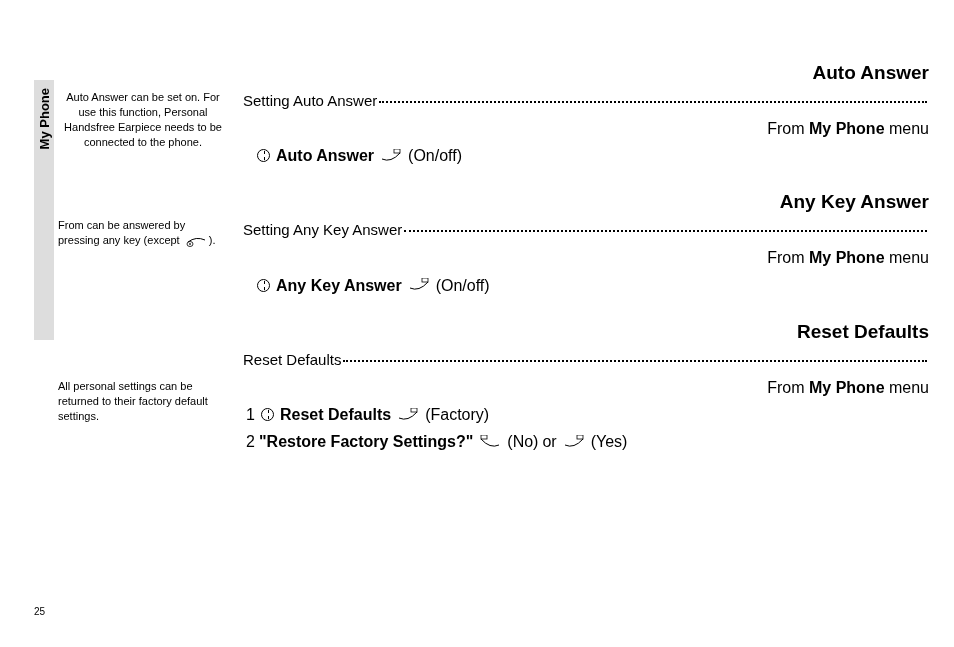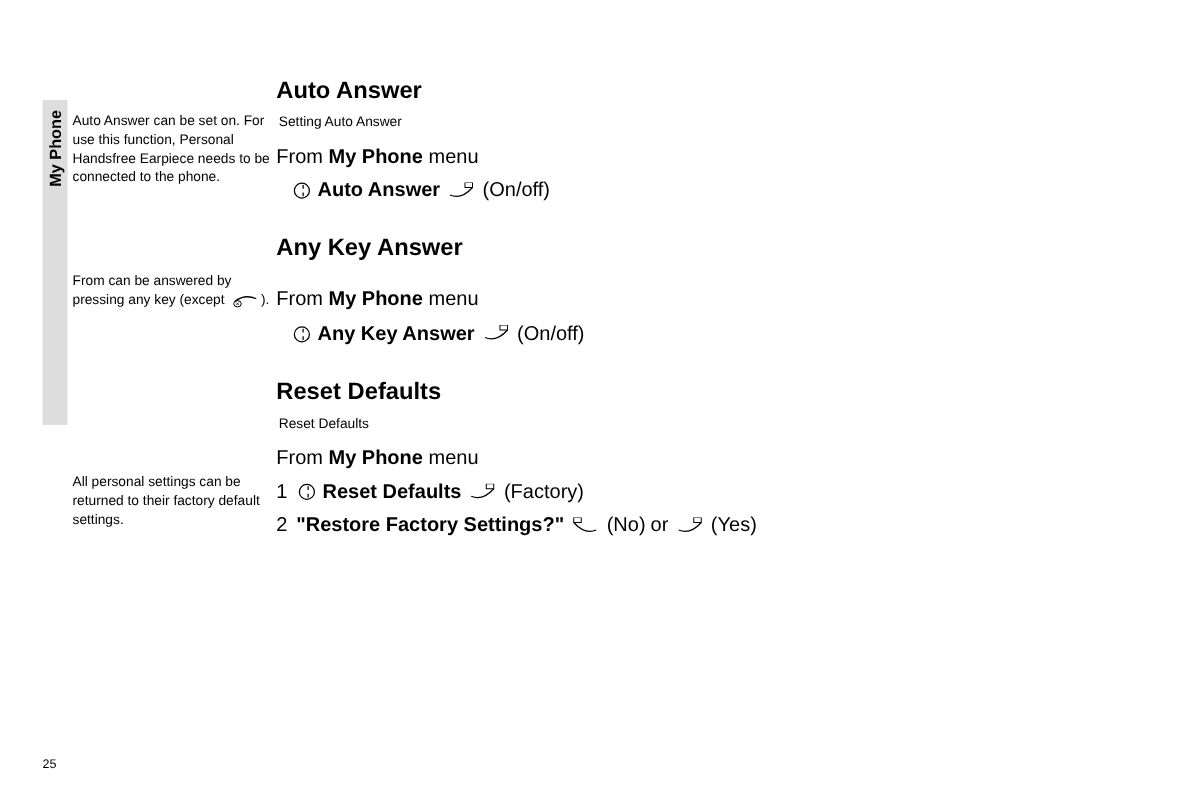--- a/index.html
+++ b/index.html
@@ -31,40 +31,40 @@
       font-size: 13px;
       white-space: nowrap;
     }
     .side-notes {
       position: absolute;
       left: 58px;
       width: 170px;
       font-size: 11px;
       line-height: 1.35;
     }
-    .side-note-1 { top: 90px; }
+    .side-note-1 { top: 90px; text-align: center; }
     .side-note-2 { top: 218px; }
     .side-note-3 { top: 344px; margin-top: 35px; }
     .main {
       position: absolute;
-      left: 221px;
+      left: 243px;
       top: 62px;
       width: 686px;
+      text-align: right;
     }
     .section-heading {
       font-size: 19px;
       font-weight: bold;
       margin-bottom: 8px;
     }
     .toc-line {
       display: flex;
       align-items: baseline;
-      font-size: 11px;
+      font-size: 15px;
       margin-bottom: 6px;
-      flex-direction: column;
     }
     .toc-title { white-space: nowrap; }
     .toc-dots {
       flex: 1;
       border-bottom: 2px dotted #000;
       margin-left: 2px;
       margin-right: 2px;
       position: relative;
       top: -3px;
       height: 0.8em;
@@ -157,20 +157,21 @@
           <rect x="14" y="0" width="6" height="4" fill="none" stroke="#000" stroke-width="0.8"></rect>
           <path d="M 2 10 Q 11 14 20 4" fill="none" stroke="#000" stroke-width="1"></path>
         </svg>
       </span>
       <span>(On/off)</span>
     </div>
   </div>
 
   <div class="section-heading">Any Key Answer</div>
   <div class="toc-line">
+    <span class="toc-title">Setting Any Key Answer</span>
     <span class="toc-dots"></span>
   </div>
   <div class="instr">
     <div>
       <span>From </span><span class="bold">My Phone</span><span> menu</span>
     </div>
     <div class="step-indent">
       <span class="icon-nav"></span>
       <span class="bold">Any Key Answer</span>
       <span class="icon-soft">

